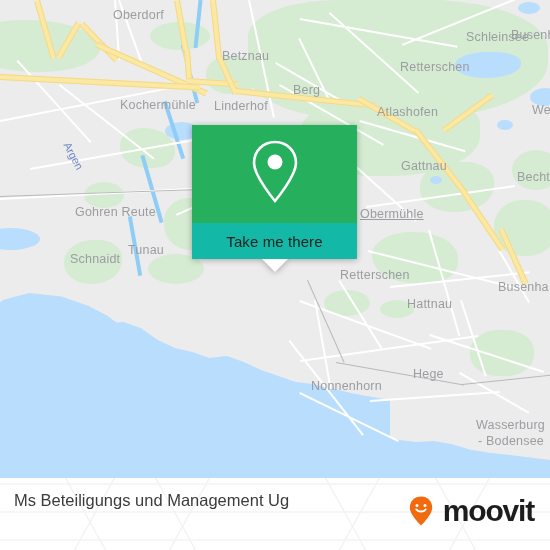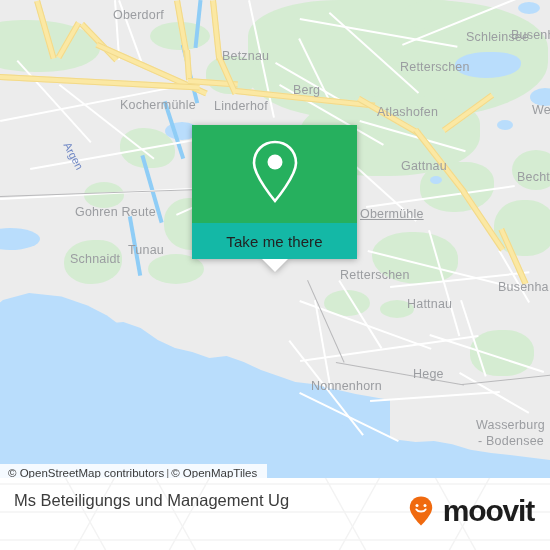--- a/index.html
+++ b/index.html
@@ -247,23 +247,20 @@
             <circle cx="27" cy="23" r="7.5" fill="#ffffff"></circle>
           </svg>
         </span>
       </div>
       <div class="callout-bottom">
         <span class="callout-label">Take me there</span>
       </div>
       <div class="callout-tail"></div>
     </div>
 
-    <div class="attrib">
-      <span>© OpenStreetMap contributors</span><span class="sep">|</span><span>© OpenMapTiles</span>
-    </div>
   </div>
 
   <div class="footer">
     <svg class="footer-deco" viewBox="0 0 550 72" preserveAspectRatio="none">
       <g stroke="#e9e9e9" stroke-width="1.4" fill="none">
         <path d="M60 -10 L110 80"></path>
         <path d="M120 -10 L70 80"></path>
         <path d="M150 -10 L200 80"></path>
         <path d="M215 -10 L165 80"></path>
         <path d="M320 -10 L370 80"></path>

